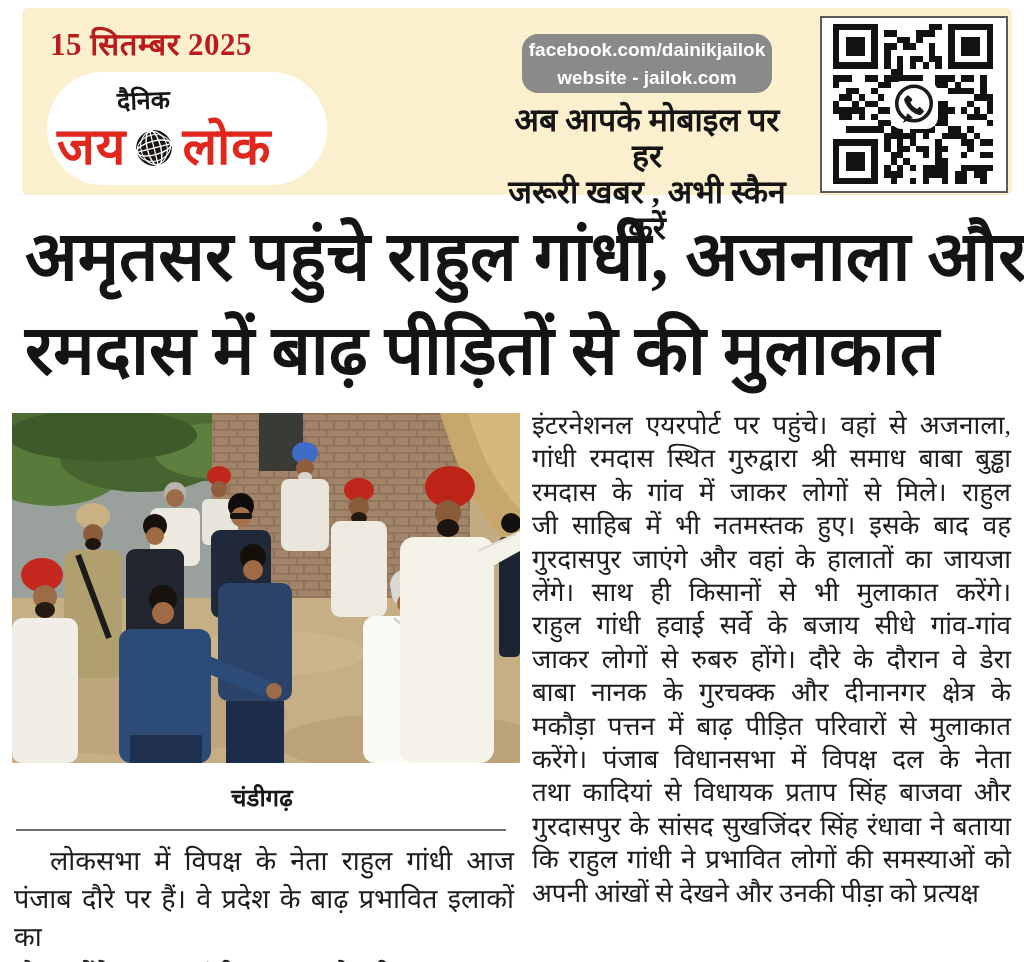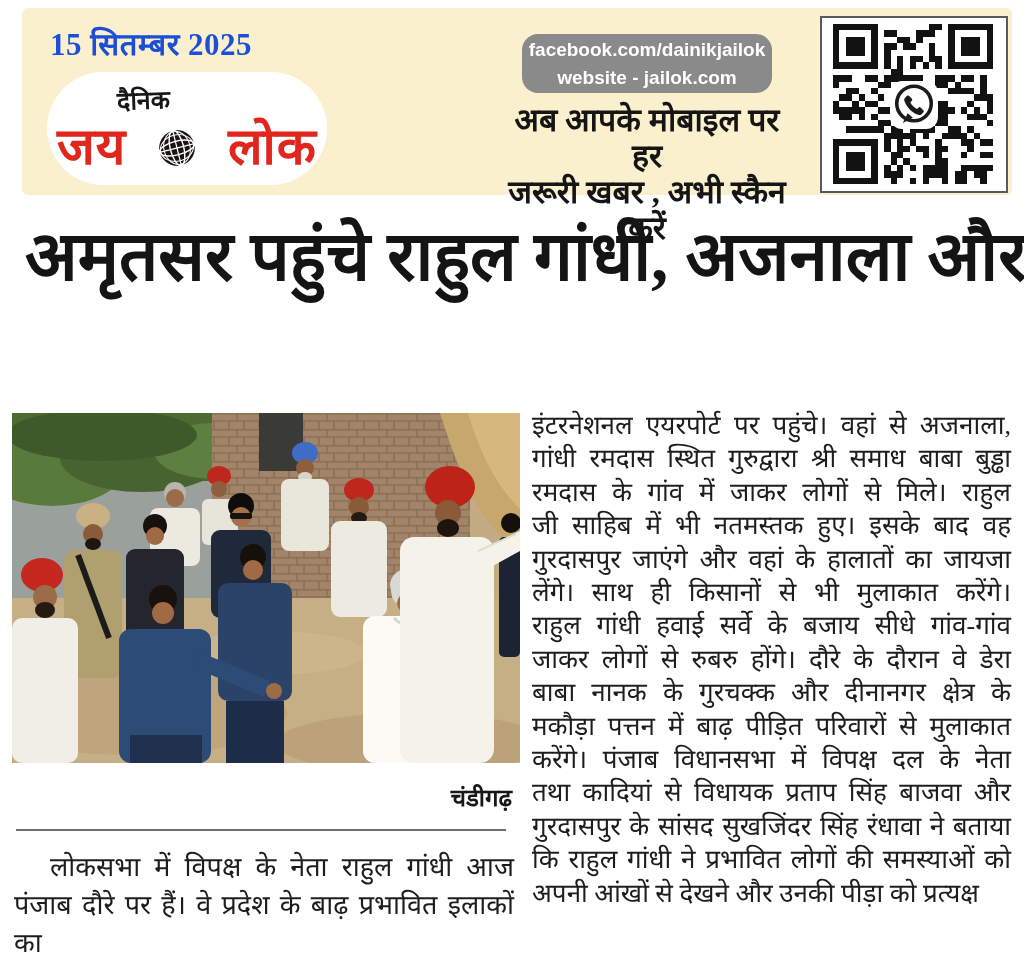--- a/index.html
+++ b/index.html
@@ -1,24 +1,24 @@
 <!DOCTYPE html>
 <html><head>
 <meta charset="utf-8">
 <style>
   html,body{margin:0;padding:0;background:#ffffff;}
   .page{position:relative;width:1024px;height:962px;background:#ffffff;overflow:hidden;
         font-family:"Liberation Serif",serif;color:#1f1f1f;}
 
   
   .band{position:absolute;left:22px;top:8px;width:990px;height:187px;background:#fbf0ce;border-radius:6px;}
-  .issue-date{position:absolute;left:28px;top:14px;font-size:31px;font-weight:800;color:#1d4ed8;letter-spacing:.5px;}
+  .issue-date{position:absolute;left:28px;top:14px;font-size:31px;font-weight:800;color:#b91c1c;letter-spacing:.5px;}
   .logo-pill{position:absolute;left:25px;top:64px;width:280px;height:113px;background:#ffffff;border-radius:57px;}
   .logo-tagline{position:absolute;left:70px;top:10px;font-size:25px;font-weight:700;color:#171717;transform:rotate(-2deg);}
-  .logo-row{position:absolute;left:10px;right:10px;bottom:12px;display:flex;align-items:center;justify-content:space-between;gap:7px;}
+  .logo-row{position:absolute;left:10px;right:10px;bottom:12px;display:flex;align-items:center;justify-content:flex-start;gap:7px;}
   .logo-word{font-size:51px;line-height:1;font-weight:900;color:#e1261d;letter-spacing:1px;}
   .globe{width:42px;height:42px;transform:rotate(-14deg);}
 
   .social-box{position:absolute;left:500px;top:26px;width:250px;height:59px;background:#8a8a8a;border-radius:16px;
               display:flex;flex-direction:column;align-items:center;justify-content:center;}
   .social-line{font-family:"Liberation Sans",sans-serif;font-weight:700;font-size:19px;line-height:1.45;color:#ffffff;}
 
   .promo{position:absolute;left:476px;top:94px;width:298px;text-align:center;
          font-size:32px;font-weight:800;line-height:36px;color:#151515;}
 
@@ -32,28 +32,28 @@
   
   .headline{position:absolute;left:25px;top:210px;width:985px;margin:0;
             font-size:69px;line-height:94px;font-weight:800;color:#141414;}
   .headline div{white-space:nowrap;}
 
   
   .photo{position:absolute;left:12px;top:413px;width:508px;height:350px;margin:0;}
   .photo svg{display:block;width:508px;height:350px;}
 
   
-  .dateline{position:absolute;left:12px;top:780px;width:500px;text-align:right;
+  .dateline{position:absolute;left:12px;top:780px;width:500px;text-align:center;
             font-size:24px;font-weight:700;color:#181818;}
   .rule{position:absolute;left:16px;top:829px;width:490px;height:2px;background:#6e6e6e;}
   .jcol{position:absolute;color:#1d1d1d;}
   .left-col{left:14px;top:842px;width:500px;font-size:27px;line-height:38px;}
   .right-col{left:532px;top:409px;width:479px;font-size:26px;line-height:33.4px;}
   .jline{text-align:justify;text-align-last:justify;}
-  .left-col .jline:first-child{text-indent:36px;margin-top:6px;}
+  .left-col .jline:first-child{text-indent:36px;}
   .right-col .jline:last-child{text-align-last:left;}
 </style>
 </head>
 <body>
 
 <div class="page">
 
   <header class="band">
     <div class="issue-date">15 सितम्बर 2025</div>
 
@@ -288,20 +288,21 @@
           <circle cx="16" cy="15" r="11.5" fill="#ffffff" stroke="#1b1b1b" stroke-width="2.4"></circle>
           <path d="M8.5,28 L11.8,21.5 L15.2,24.5 Z" fill="#1b1b1b"></path>
           <path d="M12.6,9.9 l2.0,2.0 c.33,.33 .33,.86 0,1.19 l-1.05,1.05 c.95,2.0 2.55,3.6 4.55,4.55 l1.05,-1.05 c.33,-.33 .86,-.33 1.19,0 l2.0,2.0 c.33,.33 .33,.86 0,1.19 l-1.3,1.3 c-.55,.55 -1.4,.75 -2.15,.45 -4.3,-1.6 -7.7,-5.0 -9.3,-9.3 -.3,-.75 -.1,-1.6 .45,-2.15 l1.3,-1.3 c.33,-.33 .86,-.33 1.26,.07 Z" fill="#1b1b1b"></path>
         </svg>
       </div>
     </div>
   </header>
 
   <h1 class="headline">
     <div>अमृतसर पहुंचे राहुल गांधी, अजनाला और</div>
+    <div>रमदास में बाढ़ पीड़ितों से की मुलाकात</div>
   </h1>
 
   <figure class="photo">
     <svg viewBox="0 0 508 350" preserveAspectRatio="none">
       <defs>
         <pattern id="brick" width="30" height="16" patternUnits="userSpaceOnUse">
           <rect width="30" height="16" fill="#a28569"></rect>
           <path d="M0,0.8 h30 M0,8 h30 M15,0 v8 M7,8 v8 M22,8 v8" stroke="#8b6f57" stroke-width="1.6" fill="none"></path>
         </pattern>
       </defs>

